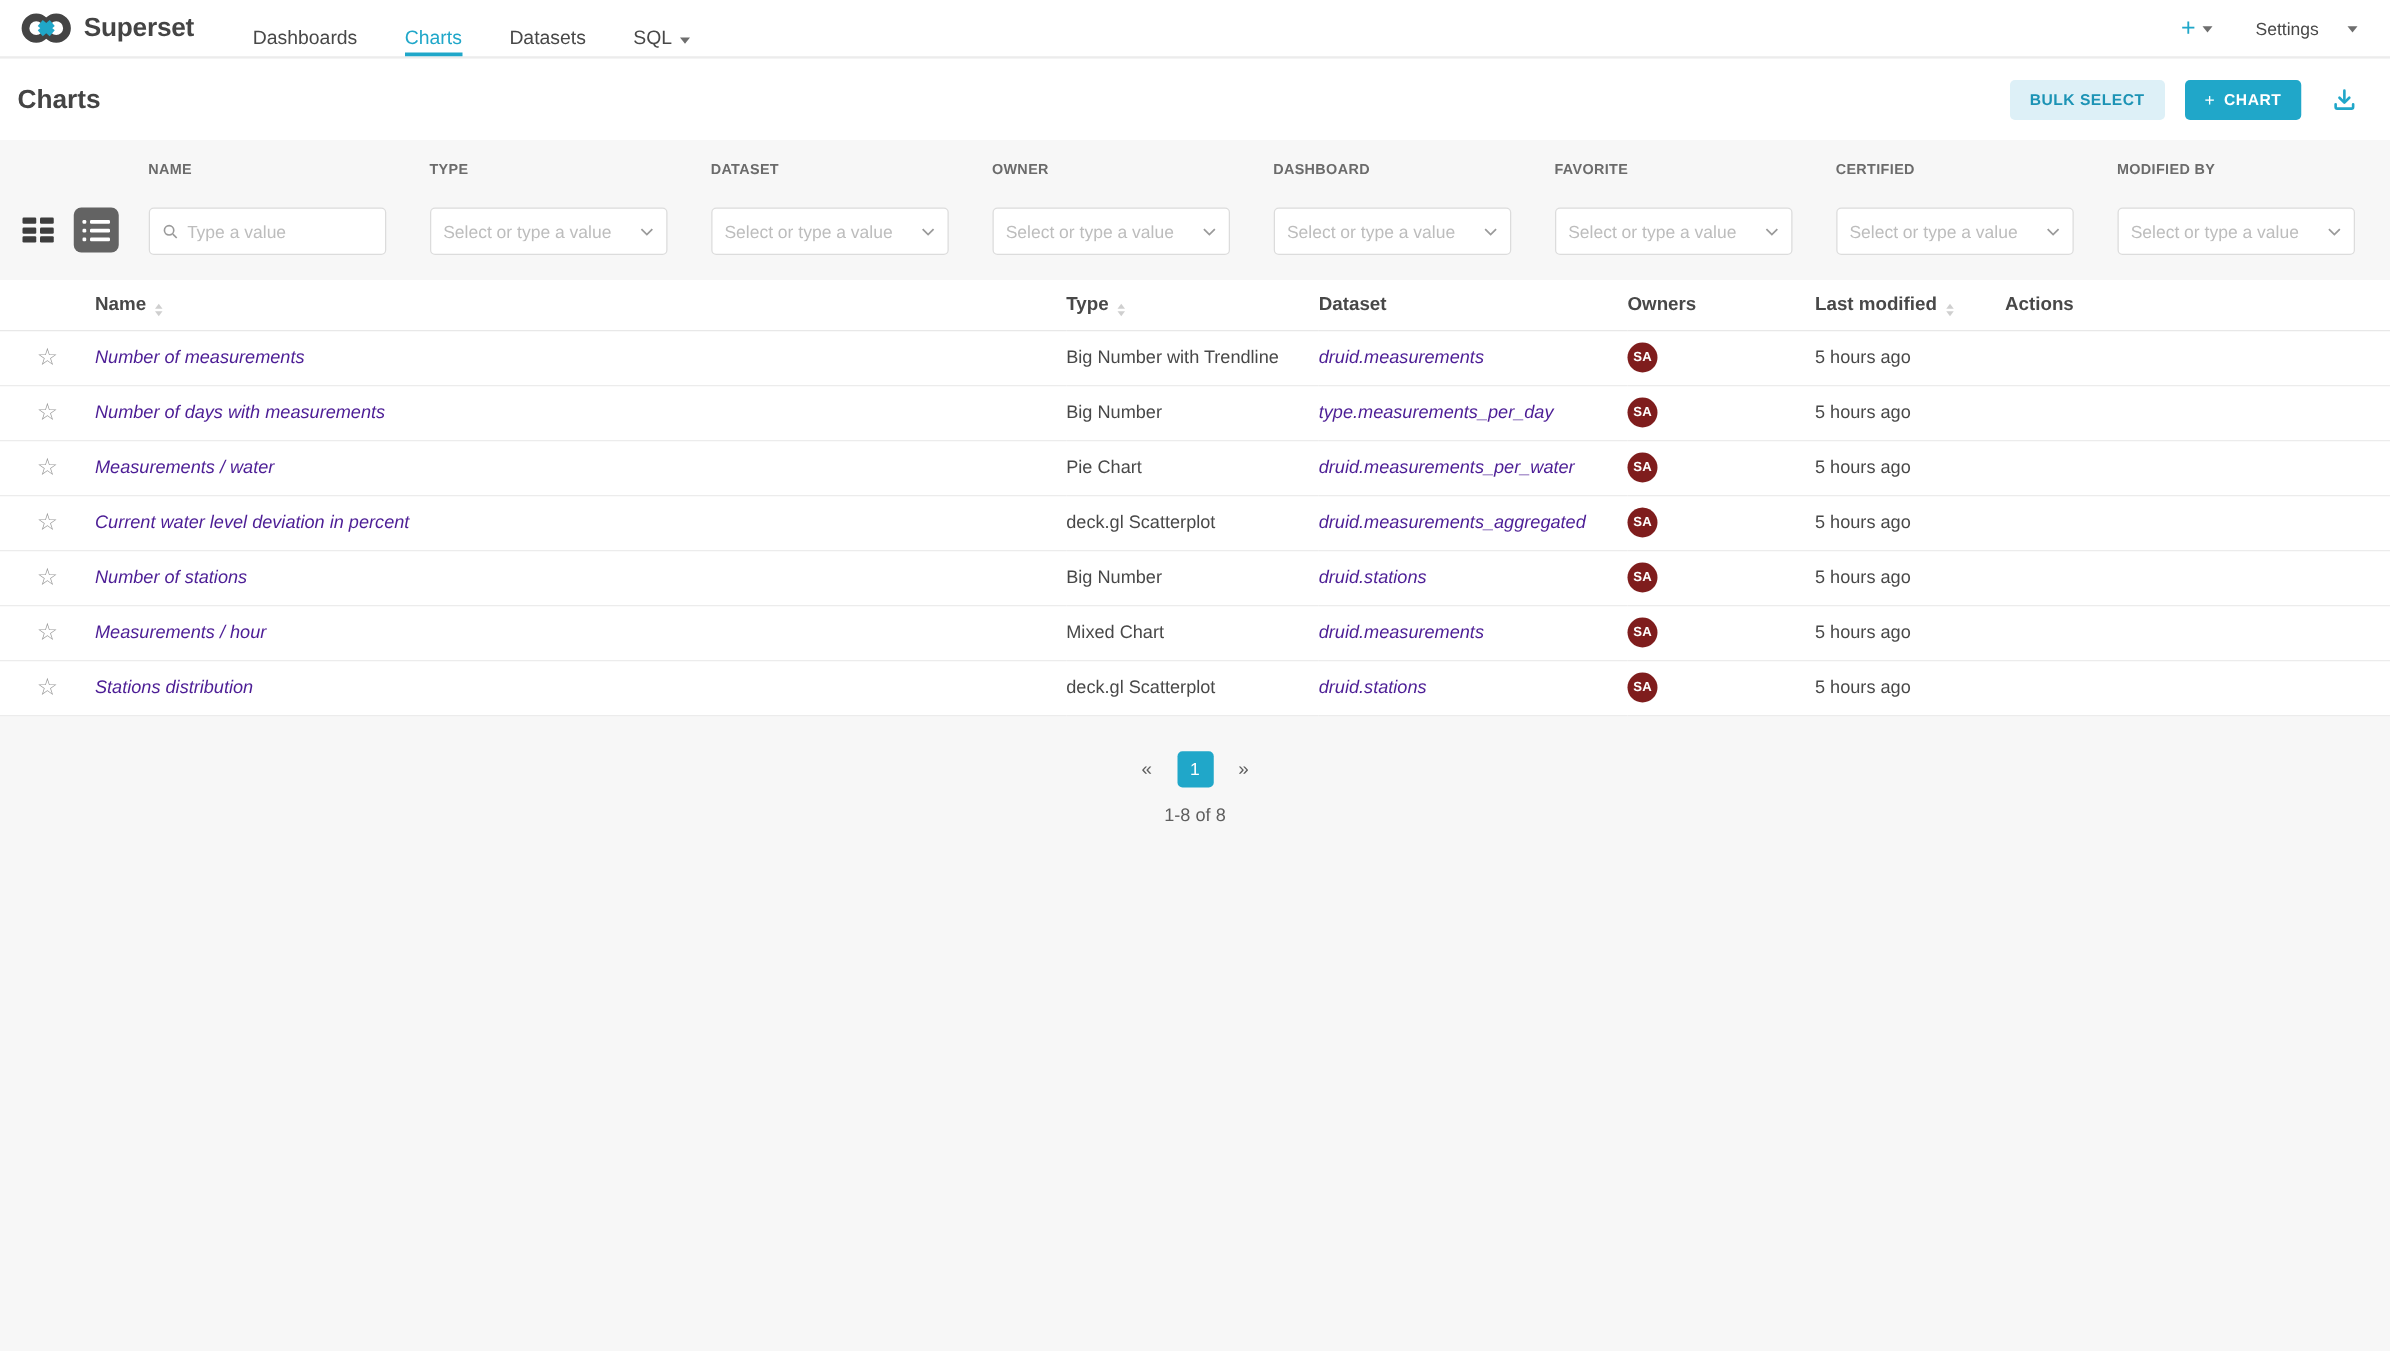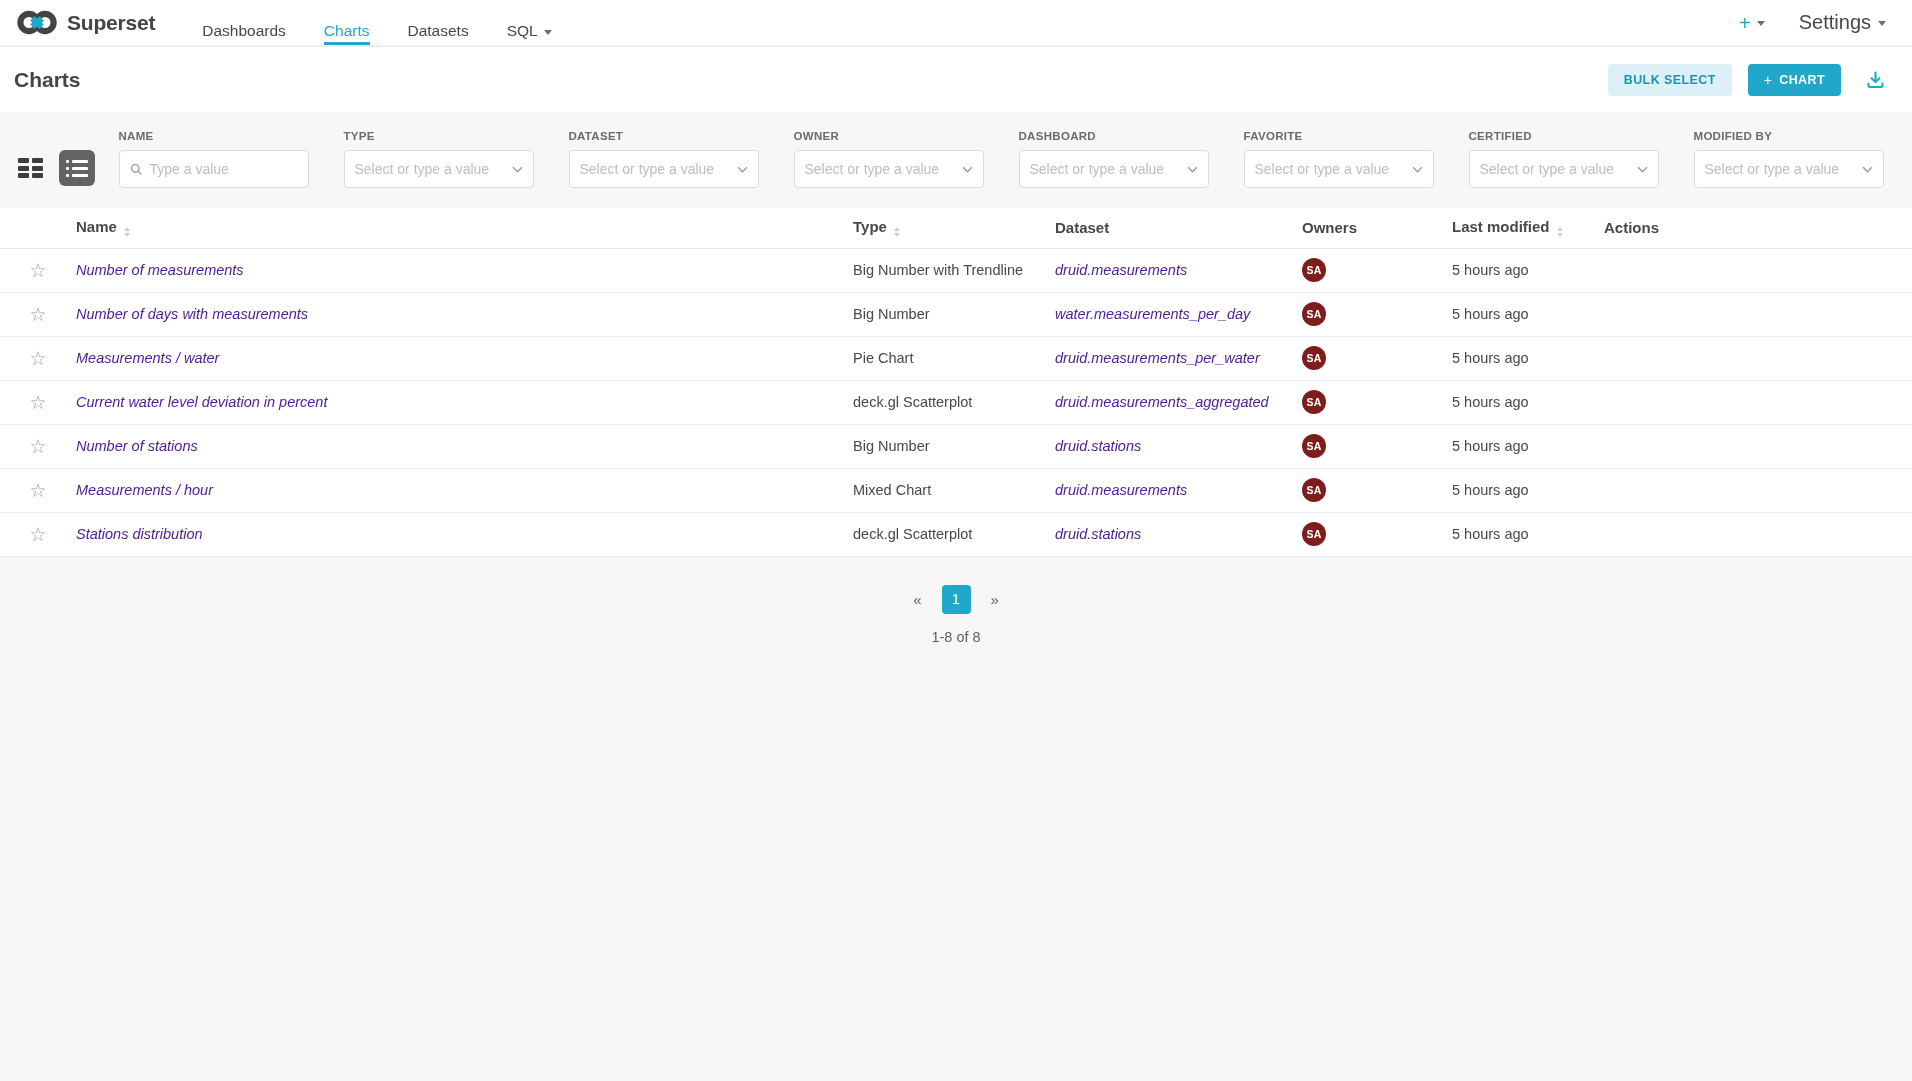--- a/index.html
+++ b/index.html
@@ -19,21 +19,21 @@
   .brand-text { font-size:21px; font-weight:700; color:#444; letter-spacing:-0.2px; }
   .nav-items { display:flex; align-items:stretch; }
   .nav-item {
     display:flex; align-items:center; gap:6px; margin:0 19px; font-size:15.5px;
     color:#484848; cursor:pointer; border-bottom:3px solid transparent; padding-top:20px;
   }
   .nav-item.active { color:#20a7c9; border-bottom-color:#20a7c9; }
   .nav-right { margin-left:auto; display:flex; align-items:center; gap:34px; }
   .plus-menu { display:flex; align-items:center; gap:6px; cursor:pointer; }
   .plus-glyph { color:#20a7c9; font-size:20px; font-weight:400; line-height:1; }
-  .settings-menu { display:flex; align-items:center; gap:7px; font-size:20px; cursor:pointer;justify-content:space-between; }
+  .settings-menu { display:flex; align-items:center; gap:23px; font-size:14px; cursor:pointer;justify-content:space-between; }
   .caret {
     width:0; height:0; border-left:4px solid transparent; border-right:4px solid transparent;
     border-top:5px solid #6e6e6e; display:inline-block; margin-top:2px;
   }
   
   .page-header {
     height:65px; background:#fff; display:flex; align-items:center;
     justify-content:space-between; padding:0 26px 0 14px;
   }
   .page-title { font-size:21px; font-weight:700; color:#444; }
@@ -53,21 +53,21 @@
   .list-view { width:36px; height:36px; background:#636363; border-radius:6px; cursor:pointer;
                display:flex; flex-direction:column; justify-content:center; gap:4px; padding:0 7px; }
   .list-view .lrow { display:flex; align-items:center; gap:3px; }
   .list-view .dot { width:3px; height:3px; background:#fff; border-radius:1px; }
   .list-view .bar { height:3px; background:#fff; border-radius:1px; flex:1; }
   .filters { display:flex; gap:35px; }
   .filter { display:flex; flex-direction:column; width:190px; }
   .filter-label { font-size:11.5px; font-weight:600; color:#6b6b6b; letter-spacing:0.3px; margin-bottom:8px; }
   .filter-input, .filter-select {
     height:32px; background:#fff; border:1px solid #dcdcdc; border-radius:4px;
-    display:flex; align-items:center; padding:18px 10px; gap:7px; font-size:14px;
+    display:flex; align-items:center; padding:18px 10px; gap:7px; font-size:14px;margin-top:16px;
   }
   .filter-input input { border:none; outline:none; width:100%; font-family:inherit; font-size:14px; color:#484848; }
   .filter-input input::placeholder { color:#bdbdbd; }
   .filter-select { color:#bdbdbd; justify-content:space-between; cursor:pointer; }
   .filter-select .ph { overflow:hidden; white-space:nowrap; text-overflow:ellipsis; }
   
   .table-wrap { background:#fff; }
   table { width:100%; border-collapse:collapse; table-layout:fixed; }
   col.c-star{width:76px;} col.c-name{width:777px;} col.c-type{width:202px;}
   col.c-dataset{width:247px;} col.c-owners{width:150px;} col.c-mod{width:152px;}
@@ -329,21 +329,21 @@
         <td>Big Number with Trendline</td>
         <td><a class="link">druid.measurements</a></td>
         <td><span class="avatar">SA</span></td>
         <td>5 hours ago</td>
         <td></td>
       </tr>
       <tr>
         <td class="star-cell"><span class="star"></span></td>
         <td><a class="link">Number of days with measurements</a></td>
         <td>Big Number</td>
-        <td><a class="link">water.measurements_per_day</a></td>
+        <td><a class="link">type.measurements_per_day</a></td>
         <td><span class="avatar">SA</span></td>
         <td>5 hours ago</td>
         <td></td>
       </tr>
       <tr>
         <td class="star-cell"><span class="star"></span></td>
         <td><a class="link">Measurements / water</a></td>
         <td>Pie Chart</td>
         <td><a class="link">druid.measurements_per_water</a></td>
         <td><span class="avatar">SA</span></td>

